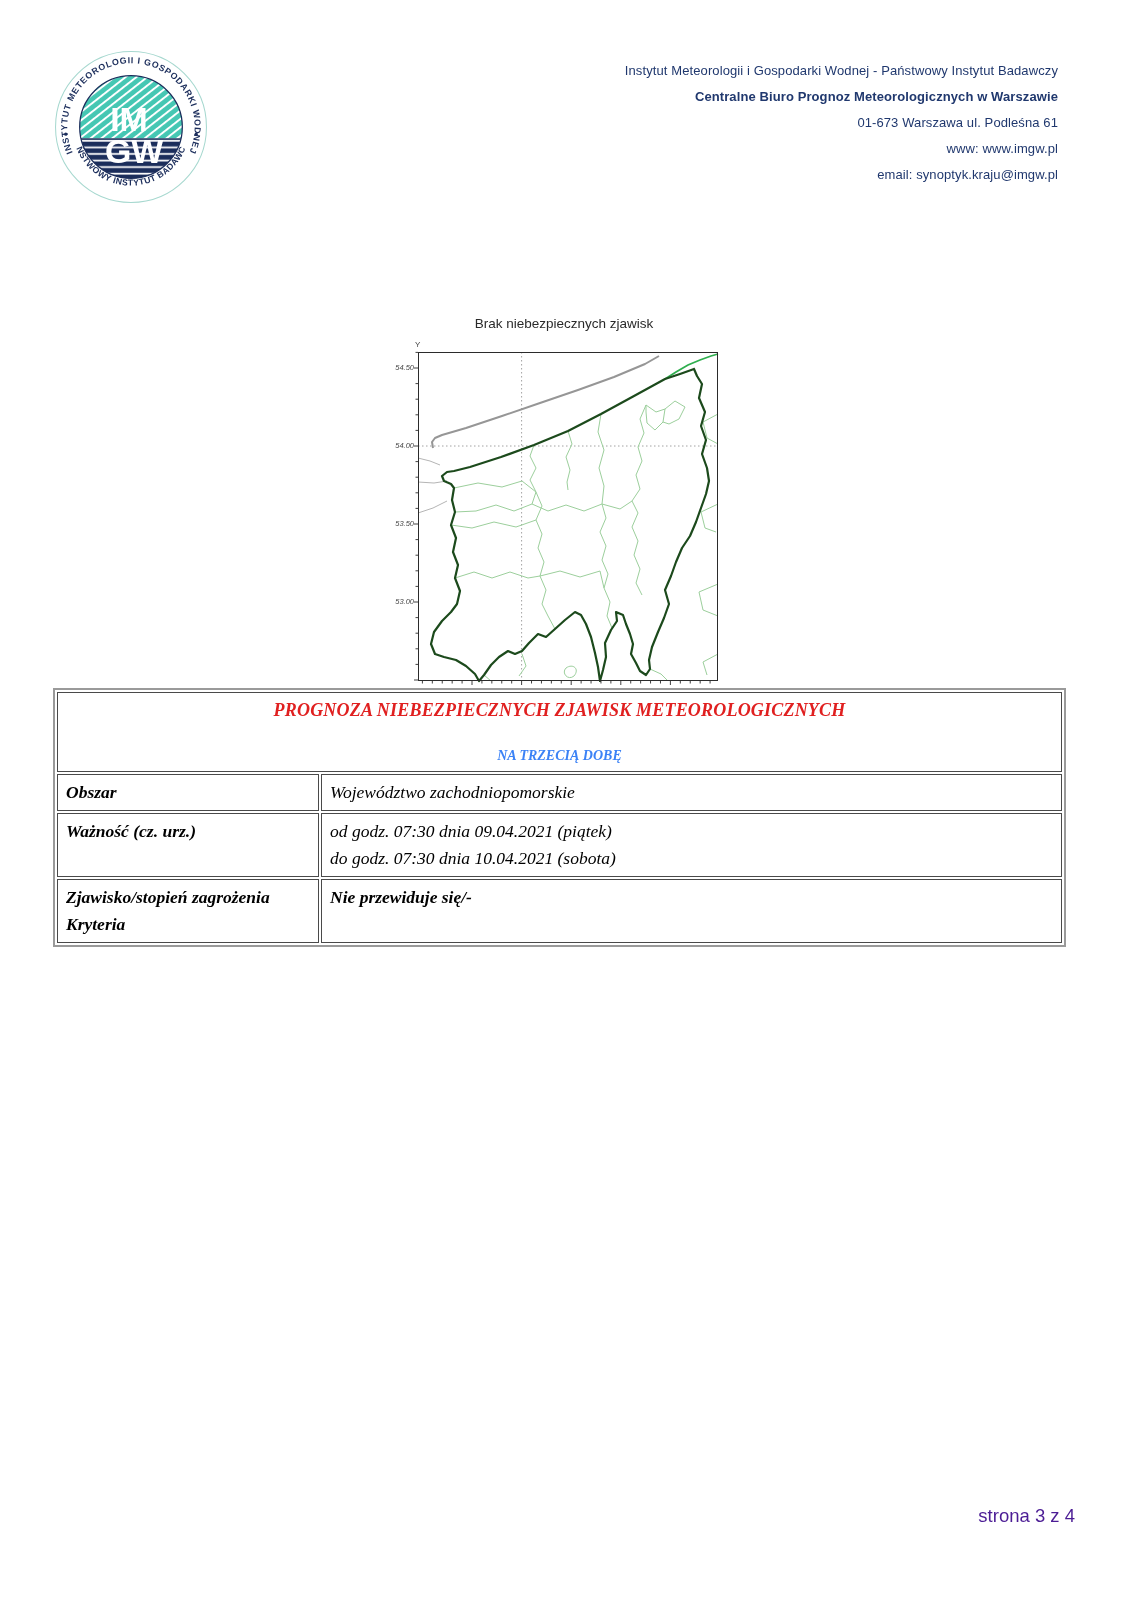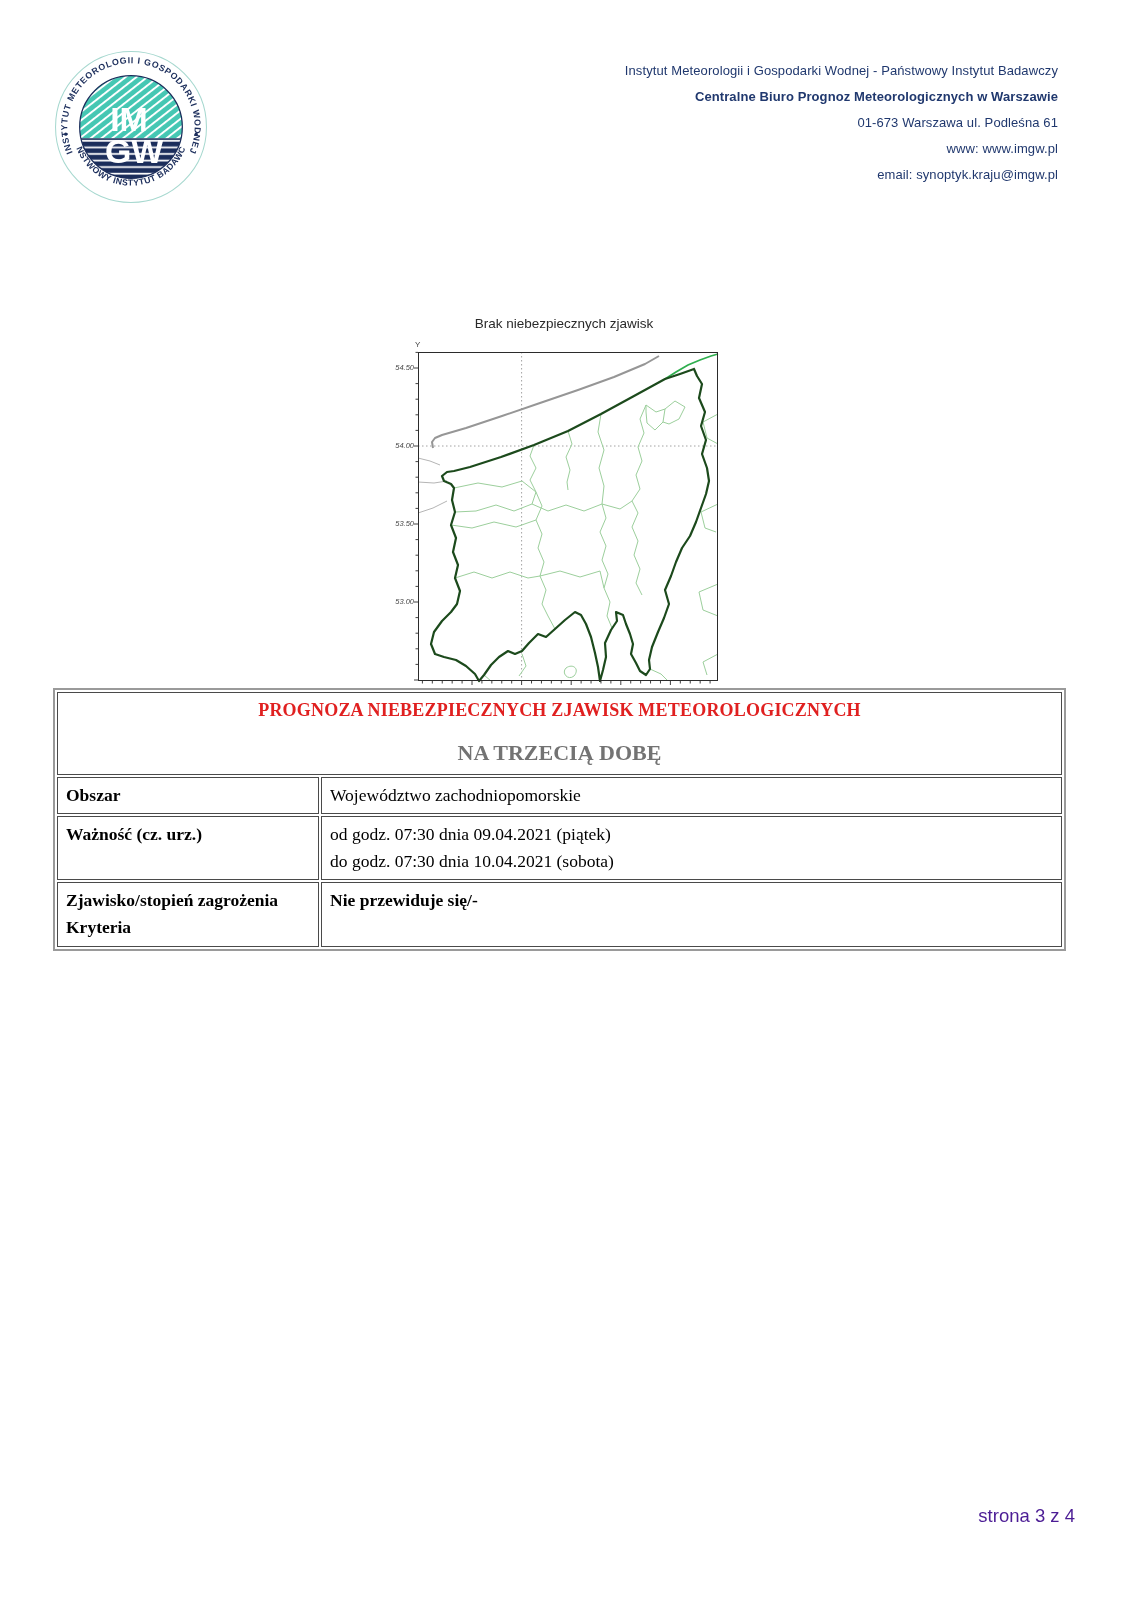--- a/index.html
+++ b/index.html
@@ -30,30 +30,30 @@
   .ytick {
     position:absolute; left:-37px; width:33px; text-align:right;
     font-size:7.5px; color:#444;font-style:italic;
   }
   .xtick {
     position:absolute; width:34px; text-align:center; top:334px;
     font-size:7.5px; color:#444;
   }
 
   
-  .fc-table-wrap { position:absolute; left:53px; top:688px; width:1013px; }
+  .fc-table-wrap { position:absolute; left:53px; top:688px; width:1013px;font-style:italic; }
   table.fc {
     width:100%; border-collapse:separate; border-spacing:2px;
     border:2px solid #9a9a9a; background:#fff;
     font-family:"Liberation Serif", serif; font-size:17.5px; color:#000;
   }
   table.fc td { border:1px solid #4a4a4a; padding:4px 8px; vertical-align:top; line-height:1.55; background:#fff; }
   td.title-cell { text-align:center; padding:9px 8px 10px 8px; }
   .tbl-title-red { color:#e02020; font-weight:bold; font-size:18px; letter-spacing:0.2px; }
-  .tbl-title-black { color:#737373; font-weight:bold; font-size:22px; margin-top:11px; }
+  .tbl-title-black { color:#3b82f6; font-weight:bold; font-size:14px; margin-top:20px; }
   td.label-cell { width:262px; font-weight:bold; white-space:pre-line;margin-left:9px; }
   td.value-cell { white-space:pre-line; }
   tr.row-obszar td { height:36px; }
   tr.row-waznosc td { height:62px; }
   tr.row-zjawisko td { height:56px; }
   .value-bold { font-weight:bold; }
 
   
   .footer-page {
     position:absolute; right:56px; top:1505px;

